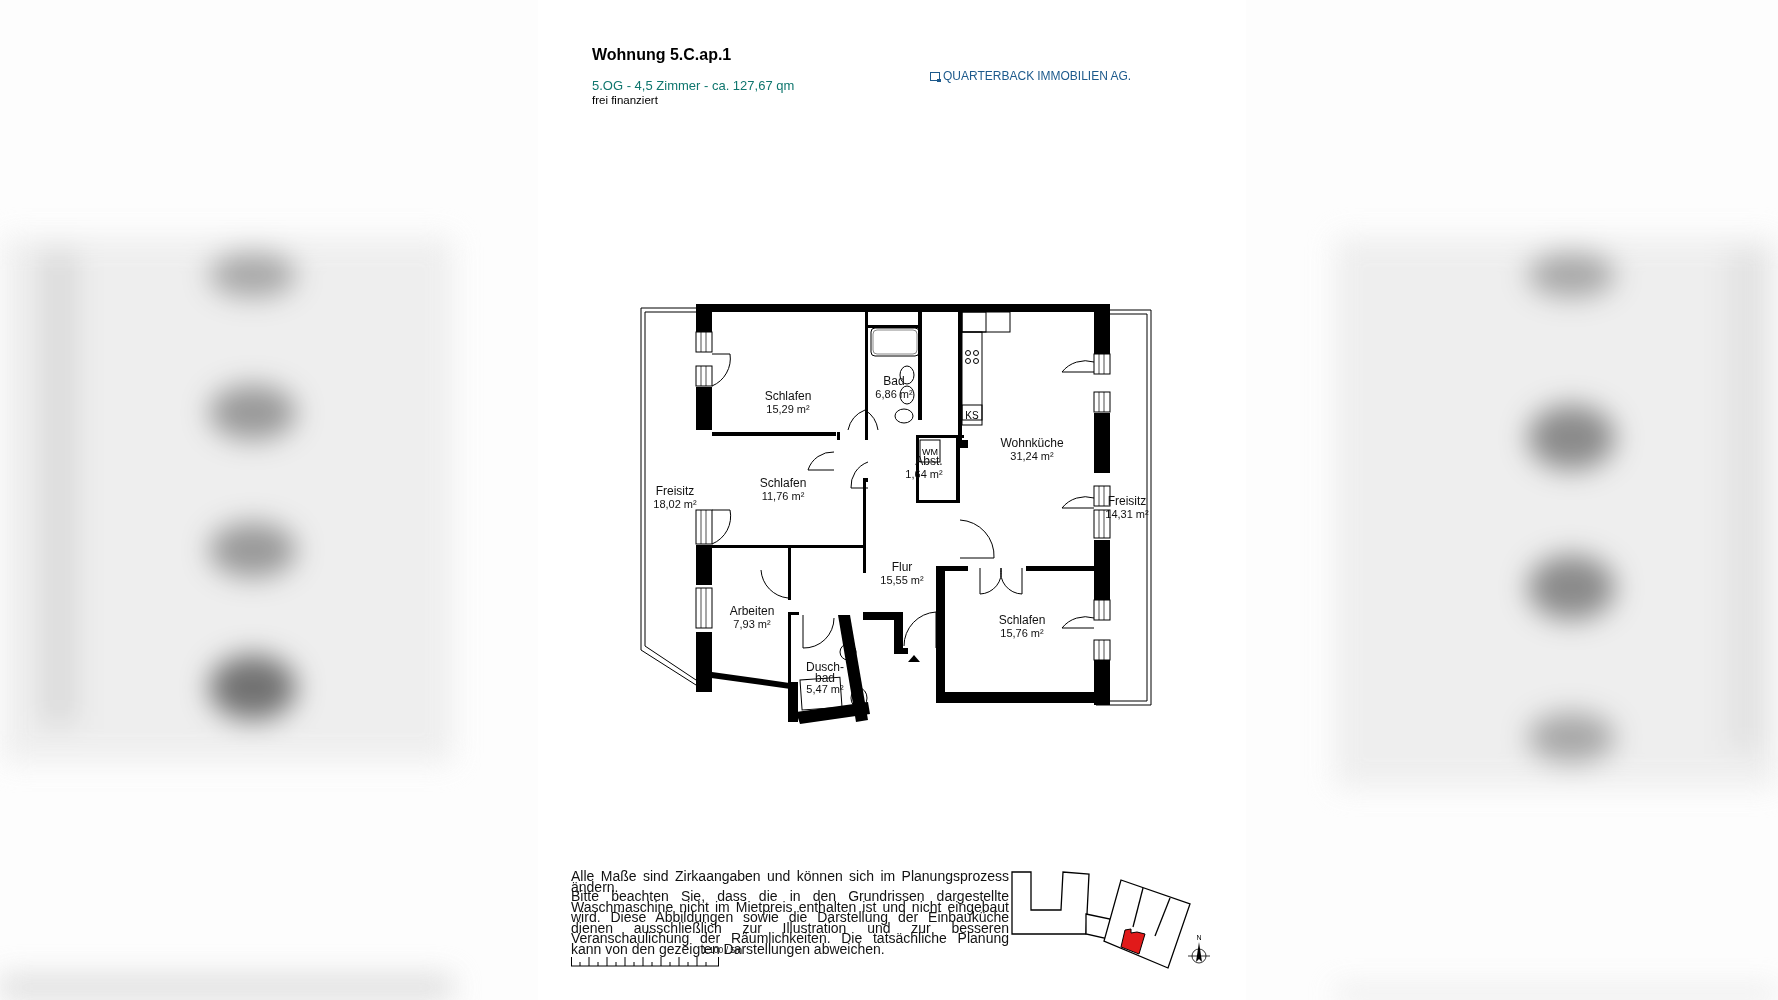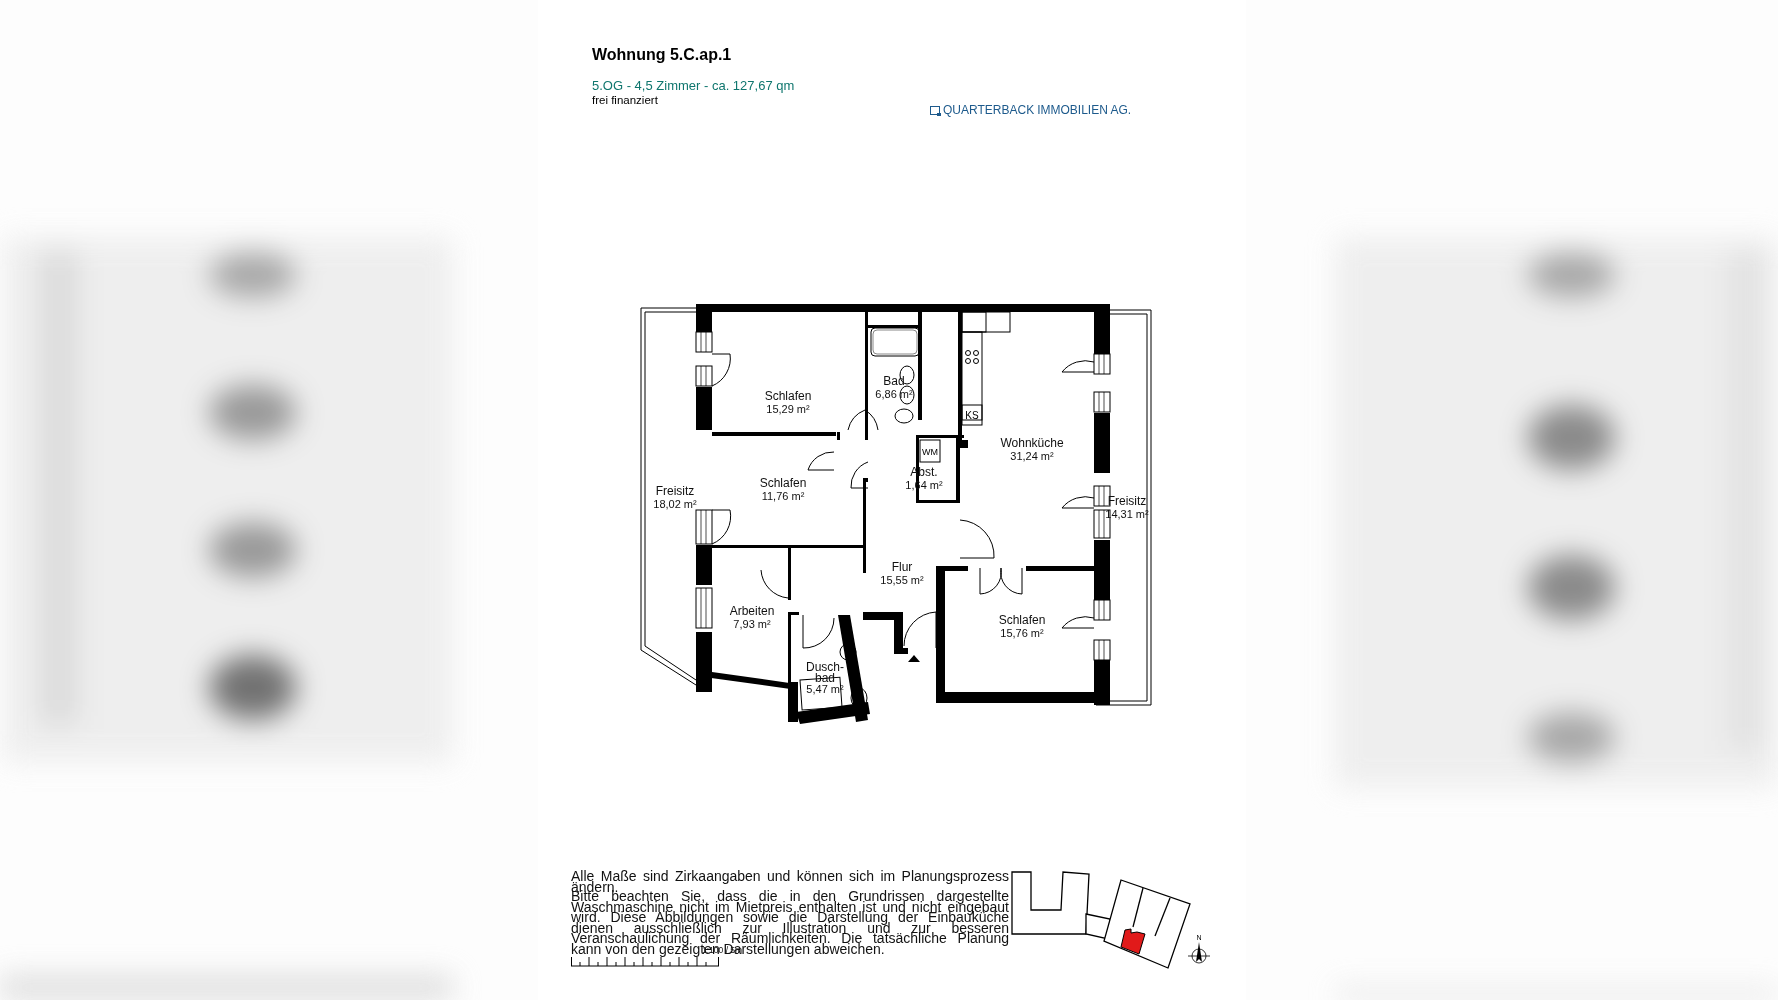--- a/index.html
+++ b/index.html
@@ -6,21 +6,21 @@
   body{width:1778px;height:1000px;position:relative;overflow:hidden;background:#fdfdfd;font-family:"Liberation Sans",sans-serif;}
   .bg-blur{position:absolute;top:0;height:1000px;overflow:hidden;filter:blur(14px);opacity:.85;}
   .bg-left{left:0;width:540px;}
   .bg-right{left:1246px;width:532px;}
   .bg-inner{position:absolute;top:0;width:1778px;height:1000px;transform:scale(1.25);transform-origin:50% 50%;}
   .panel{position:absolute;left:538px;top:0;width:708px;height:1000px;background:#ffffff;}
   .title{position:absolute;left:54px;top:46px;font-size:16px;font-weight:bold;color:#000;}
   .sub1{position:absolute;left:54px;top:78px;font-size:13px;color:#0f766e;}
   .sub2{position:absolute;left:54px;top:94px;font-size:11.5px;color:#000;}
   .brand{position:absolute;left:392px;top:52px;font-family:"DejaVu Sans",sans-serif;font-weight:bold;font-size:25px;letter-spacing:.5px;color:#1d5a8c;}
-  .brand-sub{position:absolute;left:392px;top:103px;font-size:12px;color:#1d5a8c;display:flex;align-items:center;gap:3px;}
+  .brand-sub{position:absolute;left:392px;top:69px;font-size:12px;color:#1d5a8c;display:flex;align-items:center;gap:3px;}
   .brand-sub b{font-weight:normal;}
   .logo-icon{width:10px;height:9px;border:1.5px solid #1d5a8c;box-sizing:border-box;position:relative;}
   .logo-icon:after{content:"";position:absolute;right:-2px;bottom:-2px;width:4px;height:3px;background:#1d5a8c;}
   .plan{position:absolute;left:0;top:0;}
   .room-label{position:absolute;text-align:center;font-size:12px;color:#111;line-height:13px;transform:translateX(-50%);white-space:nowrap;}
   .room-label .area{font-size:11px;display:block;}
   .note{position:absolute;left:33px;font-size:14px;color:#111;line-height:10.5px;width:438px;text-align:justify;}
   .scale-label{position:absolute;left:164px;top:945px;font-size:8.5px;color:#111;}
   .site-map{position:absolute;left:462px;top:862px;}
 </style>
@@ -211,21 +211,21 @@
   </div>
   <div class="room-label" style="left:356px;top:375px;">
     <span>Bad</span><span class="area">6,86 m²</span>
   </div>
   <div class="room-label" style="left:494px;top:437px;">
     <span>Wohnküche</span><span class="area">31,24 m²</span>
   </div>
   <div class="room-label" style="left:245px;top:477px;">
     <span>Schlafen</span><span class="area">11,76 m²</span>
   </div>
-  <div class="room-label" style="left:386px;top:466px;">
+  <div class="room-label" style="left:386px;top:455px;text-align:right;">
     <span>Abst.</span><span class="area">1,64 m²</span>
   </div>
   <div class="room-label" style="left:137px;top:485px;">
     <span>Freisitz</span><span class="area">18,02 m²</span>
   </div>
   <div class="room-label" style="left:589px;top:495px;">
     <span>Freisitz</span><span class="area">14,31 m²</span>
   </div>
   <div class="room-label" style="left:364px;top:561px;">
     <span>Flur</span><span class="area">15,55 m²</span>

